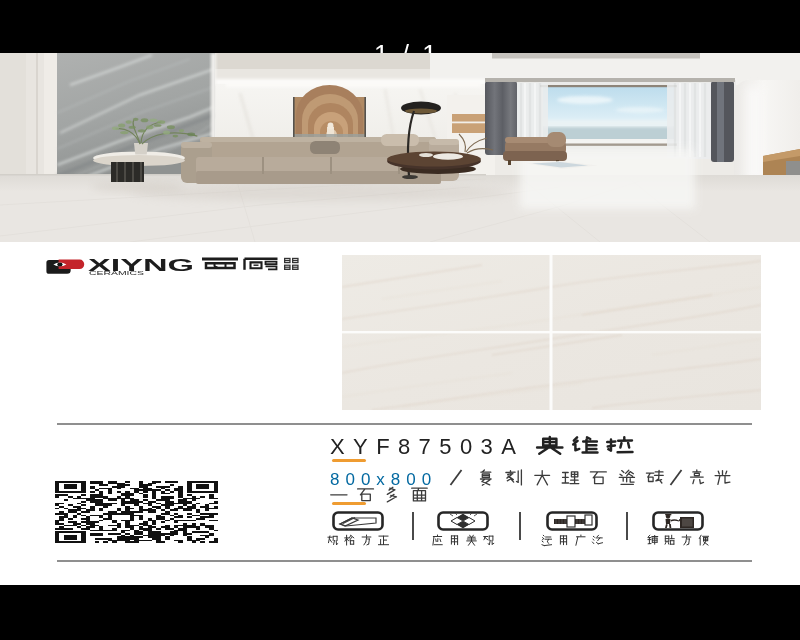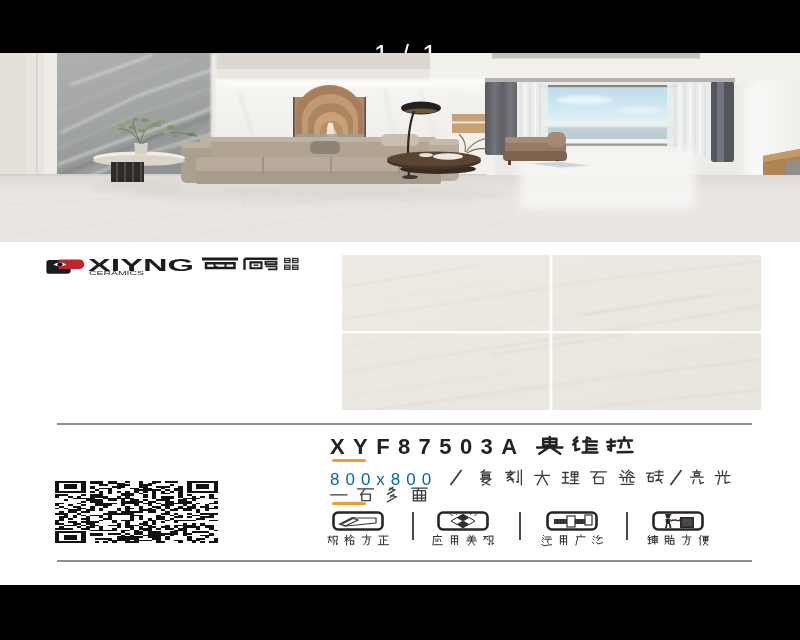--- a/index.html
+++ b/index.html
@@ -312,21 +312,21 @@
       <path d="M0 142 C50 134 110 126 170 118"></path>
       <path d="M310 100 C350 94 390 88 419 84"></path>
       <path d="M40 44 C80 38 120 32 160 26"></path>
     </g>
     <rect x="207.5" y="0" width="3" height="155" fill="#fcfcfb"></rect>
     <rect x="0" y="76" width="419" height="2.4" fill="#fcfcfb"></rect>
   </svg>
 
 <div class="abs" style="left:57px;top:423px;width:695px;height:2px;background:#8f8f8f"></div>
 
-<div class="abs" style="left:330px;top:434px;font-size:22px;font-weight:bold;letter-spacing:8.4px;color:#222;z-index:3">XYF87503A</div>
+<div class="abs" style="left:330px;top:434px;font-size:22px;font-weight:normal;letter-spacing:8.4px;color:#222;z-index:3">XYF87503A</div>
 
 <div class="abs" style="left:536px;top:437px;z-index:3"><svg width="97.6" height="17" viewBox="0 0 97.6 17" style="overflow:visible" opacity="1.0">
       <path d="M13.8 0.0L13.8 1.7M7.2 1.7L20.4 1.7M7.2 1.7L7.2 8.5M20.4 1.7L20.4 8.5M7.2 8.5L20.4 8.5M13.8 1.7L13.8 8.5M8.3 5.1L19.3 5.1M1.1 10.5L26.4 10.5M11.6 11.2L3.3 16.7M16.0 11.2L24.2 16.7" stroke="#222" stroke-width="2.46" fill="none" stroke-linecap="round"></path>
       <path d="M41.1 0.3L37.8 3.7M41.6 3.7L37.2 7.5M39.4 7.5L39.4 13.3M39.4 13.3L43.3 11.9M51.0 0.3L54.3 2.0M50.5 2.4L50.5 15.6M47.2 4.4L60.9 4.4M50.5 8.2L60.4 8.2M50.5 11.9L60.4 11.9M46.6 15.6L61.5 15.6" stroke="#222" stroke-width="2.46" fill="none" stroke-linecap="round"></path>
       <path d="M75.0 2.4L75.0 13.6M75.0 13.6L72.3 12.2M71.2 5.1L79.4 4.4M71.7 9.5L78.9 8.5M88.3 0.3L88.3 2.4M82.2 3.7L96.0 3.4M85.5 6.1L84.4 10.5M92.1 5.8L93.2 10.5M81.6 15.3L96.5 15.0" stroke="#222" stroke-width="2.46" fill="none" stroke-linecap="round"></path>
     </svg></div>
 
 <div class="abs" style="left:332px;top:459px;width:34px;height:3px;background:#ef9c31;border-radius:2px"></div>
 
 <div class="abs" style="left:330px;top:470px;font-size:17px;letter-spacing:6px;color:#0369a1">800x800</div>

